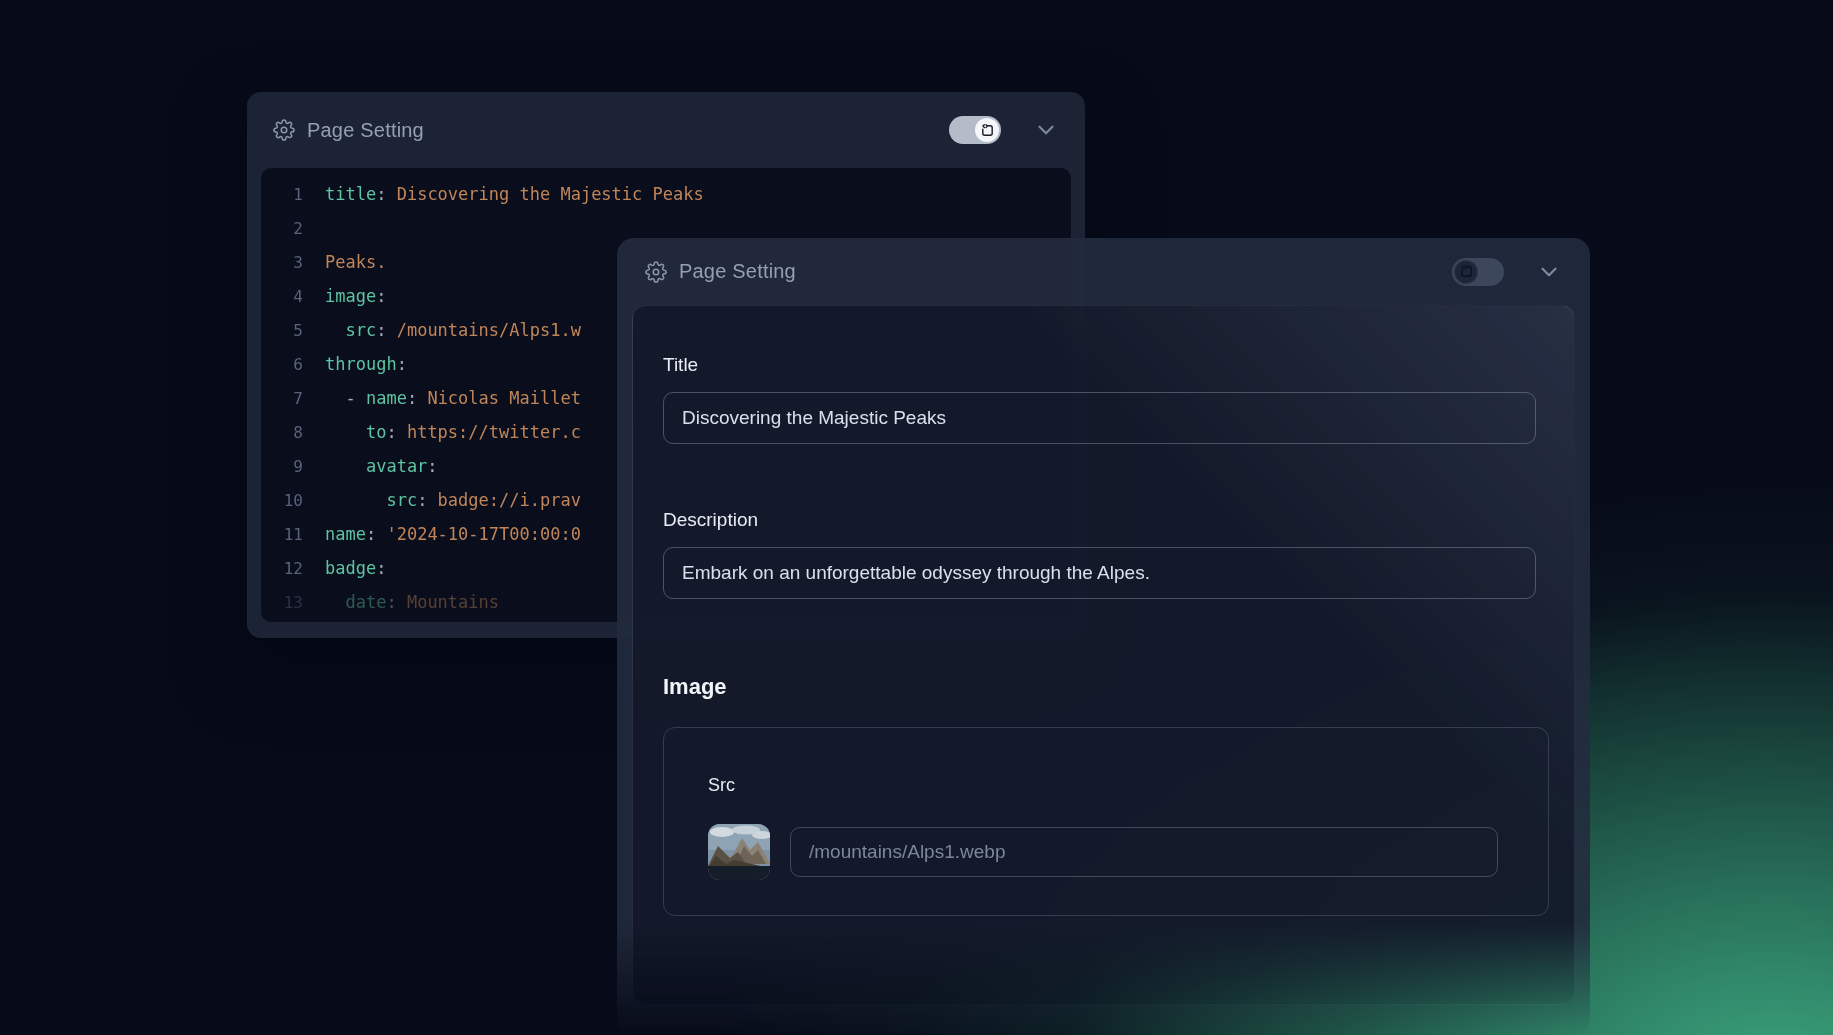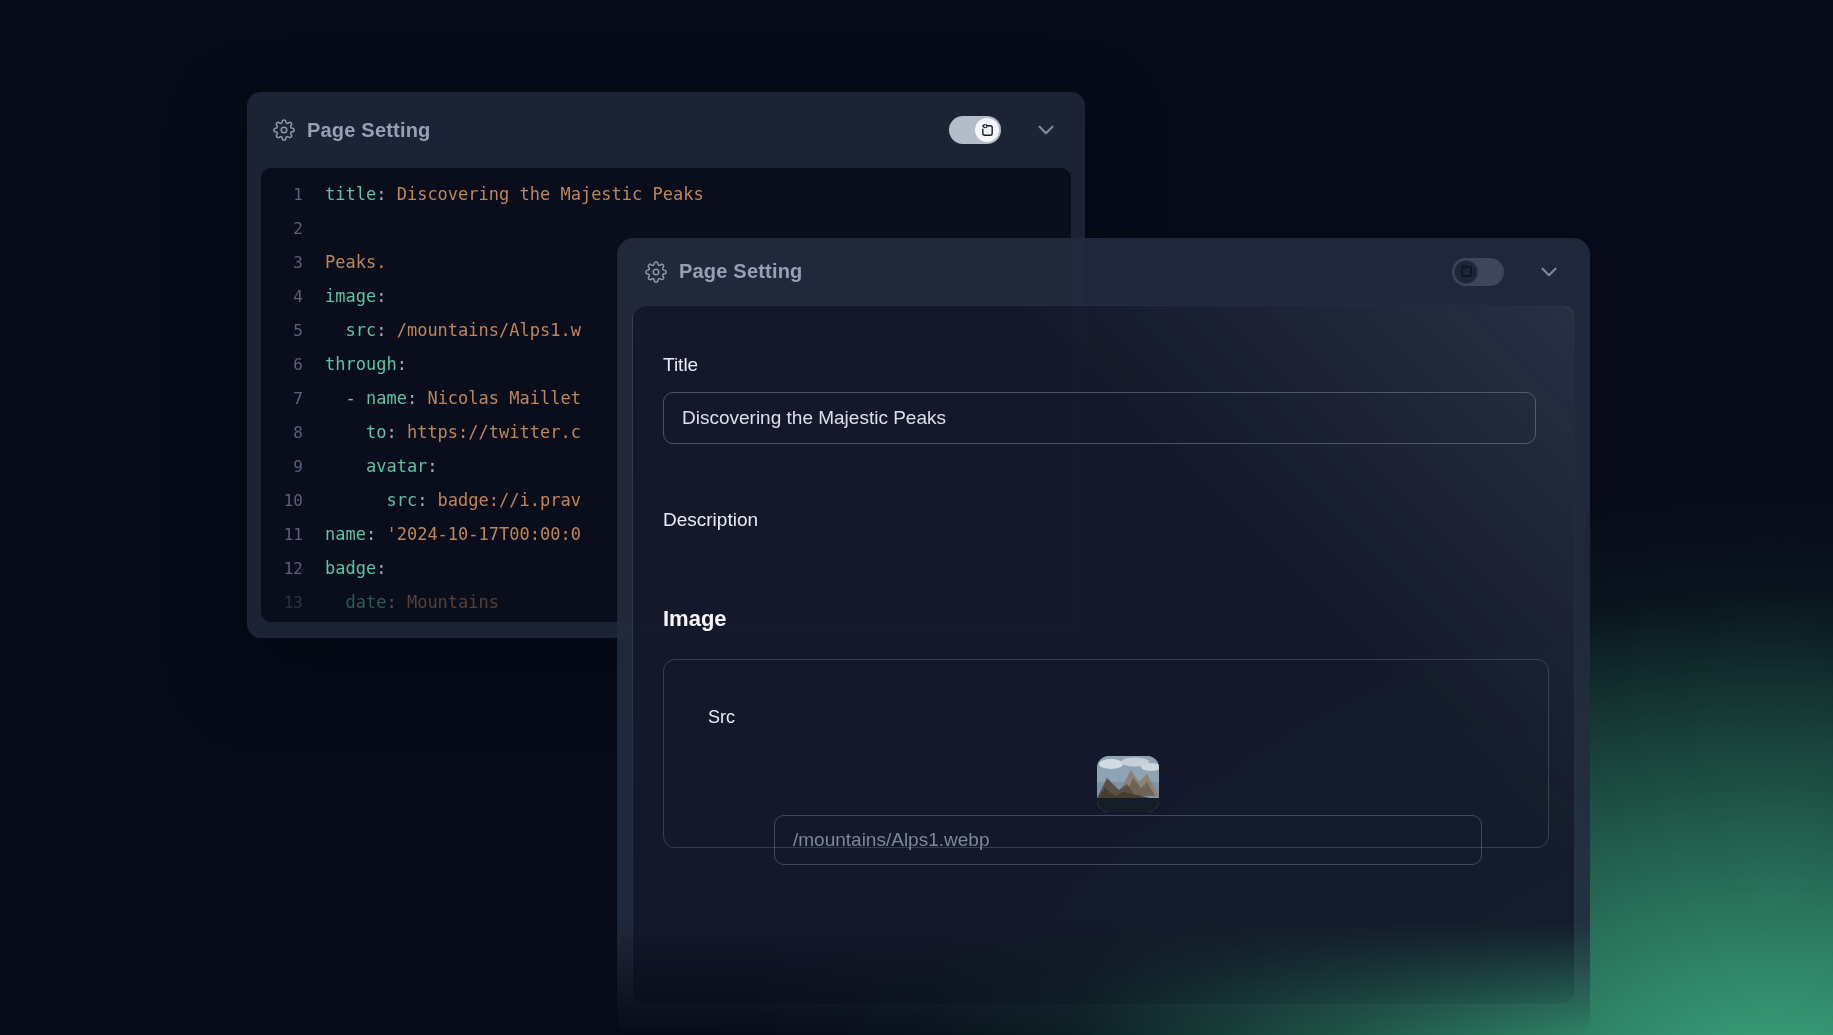--- a/index.html
+++ b/index.html
@@ -6,21 +6,21 @@
   body{
     width:1833px;height:1035px;overflow:hidden;position:relative;
     font-family:"Liberation Sans", sans-serif;
     background:
       radial-gradient(1150px 820px at 97% 106%, rgba(64,180,136,0.92) 0%, rgba(46,134,101,0.52) 38%, rgba(24,70,56,0.14) 62%, rgba(10,16,30,0) 75%),
       radial-gradient(1600px 1000px at 88% 118%, rgba(36,110,84,0.38) 0%, rgba(10,16,30,0) 60%),
       #070b19;
   }
   .panel{position:absolute;box-shadow:0 30px 70px rgba(2,5,14,0.55);}
   .panel-header{display:flex;align-items:center;gap:12px;}
-  .panel-title{font-size:20px;font-weight:700;color:#96a0b5;letter-spacing:.2px;}
+  .panel-title{font-size:20px;font-weight:400;color:#96a0b5;letter-spacing:.2px;}
   .icon{display:inline-flex;align-items:center;justify-content:center;color:#8a94ab;flex:0 0 auto;}
   .chevron{color:#7f8aa0;}
 
   
   .toggle{width:52px;height:28px;border-radius:14px;position:relative;flex:0 0 auto;cursor:pointer;}
   .toggle .knob{position:absolute;top:2px;width:24px;height:24px;border-radius:50%;
     display:flex;align-items:center;justify-content:center;}
   .toggle.on{background:#b4bcca;}
   .toggle.on .knob{right:2px;background:#f4f6f9;color:#151c2c;}
   .toggle.off{background:#3d475c;}
@@ -57,21 +57,21 @@
   .lbl-title{padding-top:47px;}
   .lbl-desc{margin-top:64px;}
   .text-input{display:block;margin-left:30px;margin-top:16px;width:873px;height:52px;
     box-sizing:border-box;border-radius:10px;border:1px solid rgba(151,163,182,0.42);
     background:transparent;color:#d9e0ec;font-size:19px;padding:0 18px;
     font-family:"Liberation Sans", sans-serif;outline:none;}
   .section-heading{margin:74px 0 0 30px;font-size:22px;font-weight:600;color:#f2f5fa;line-height:28px;}
   .group-box{margin-left:30px;margin-top:26px;width:886px;height:189px;box-sizing:border-box;
     border:1px solid rgba(151,163,182,0.26);border-radius:12px;padding:46px 0 0 44px;}
   .group-label{font-size:18px;font-weight:500;color:#e8ecf4;line-height:23px;}
-  .src-row{display:flex;align-items:center;gap:3px;margin-top:27px;flex-direction:column;}
+  .src-row{display:flex;align-items:center;gap:20px;margin-top:27px;}
   .thumb{width:62px;height:56px;border-radius:12px;overflow:hidden;flex:0 0 auto;cursor:pointer;}
   .thumb svg{display:block;}
   .src-input{margin:0;width:708px;height:50px;box-sizing:border-box;border-radius:10px;
     border:1px solid rgba(151,163,182,0.34);background:transparent;color:#7b879c;
     font-size:19px;padding:0 18px;font-family:"Liberation Sans", sans-serif;outline:none;}
 </style>
 </head>
 <body>
 
 <section class="panel code-panel">
@@ -180,20 +180,21 @@
         <polyline points="6 9 12 15 18 9"></polyline>
       </svg>
     </span>
   </header>
 
   <div class="card">
     <label class="field-label lbl-title">Title</label>
     <input class="text-input" type="text" value="Discovering the Majestic Peaks" style="">
 
     <label class="field-label lbl-desc">Description</label>
+    <input class="text-input" type="text" value="Embark on an unforgettable odyssey through the Alpes." style="">
 
     <h2 class="section-heading">Image</h2>
 
     <div class="group-box">
       <div class="group-label">Src</div>
       <div class="src-row">
         <div class="thumb">
           <svg width="62" height="56" viewBox="0 0 62 56">
             <rect x="0" y="0" width="62" height="56" fill="#7f93a6"></rect>
             <rect x="0" y="0" width="62" height="26" fill="#8ea3b4"></rect>

